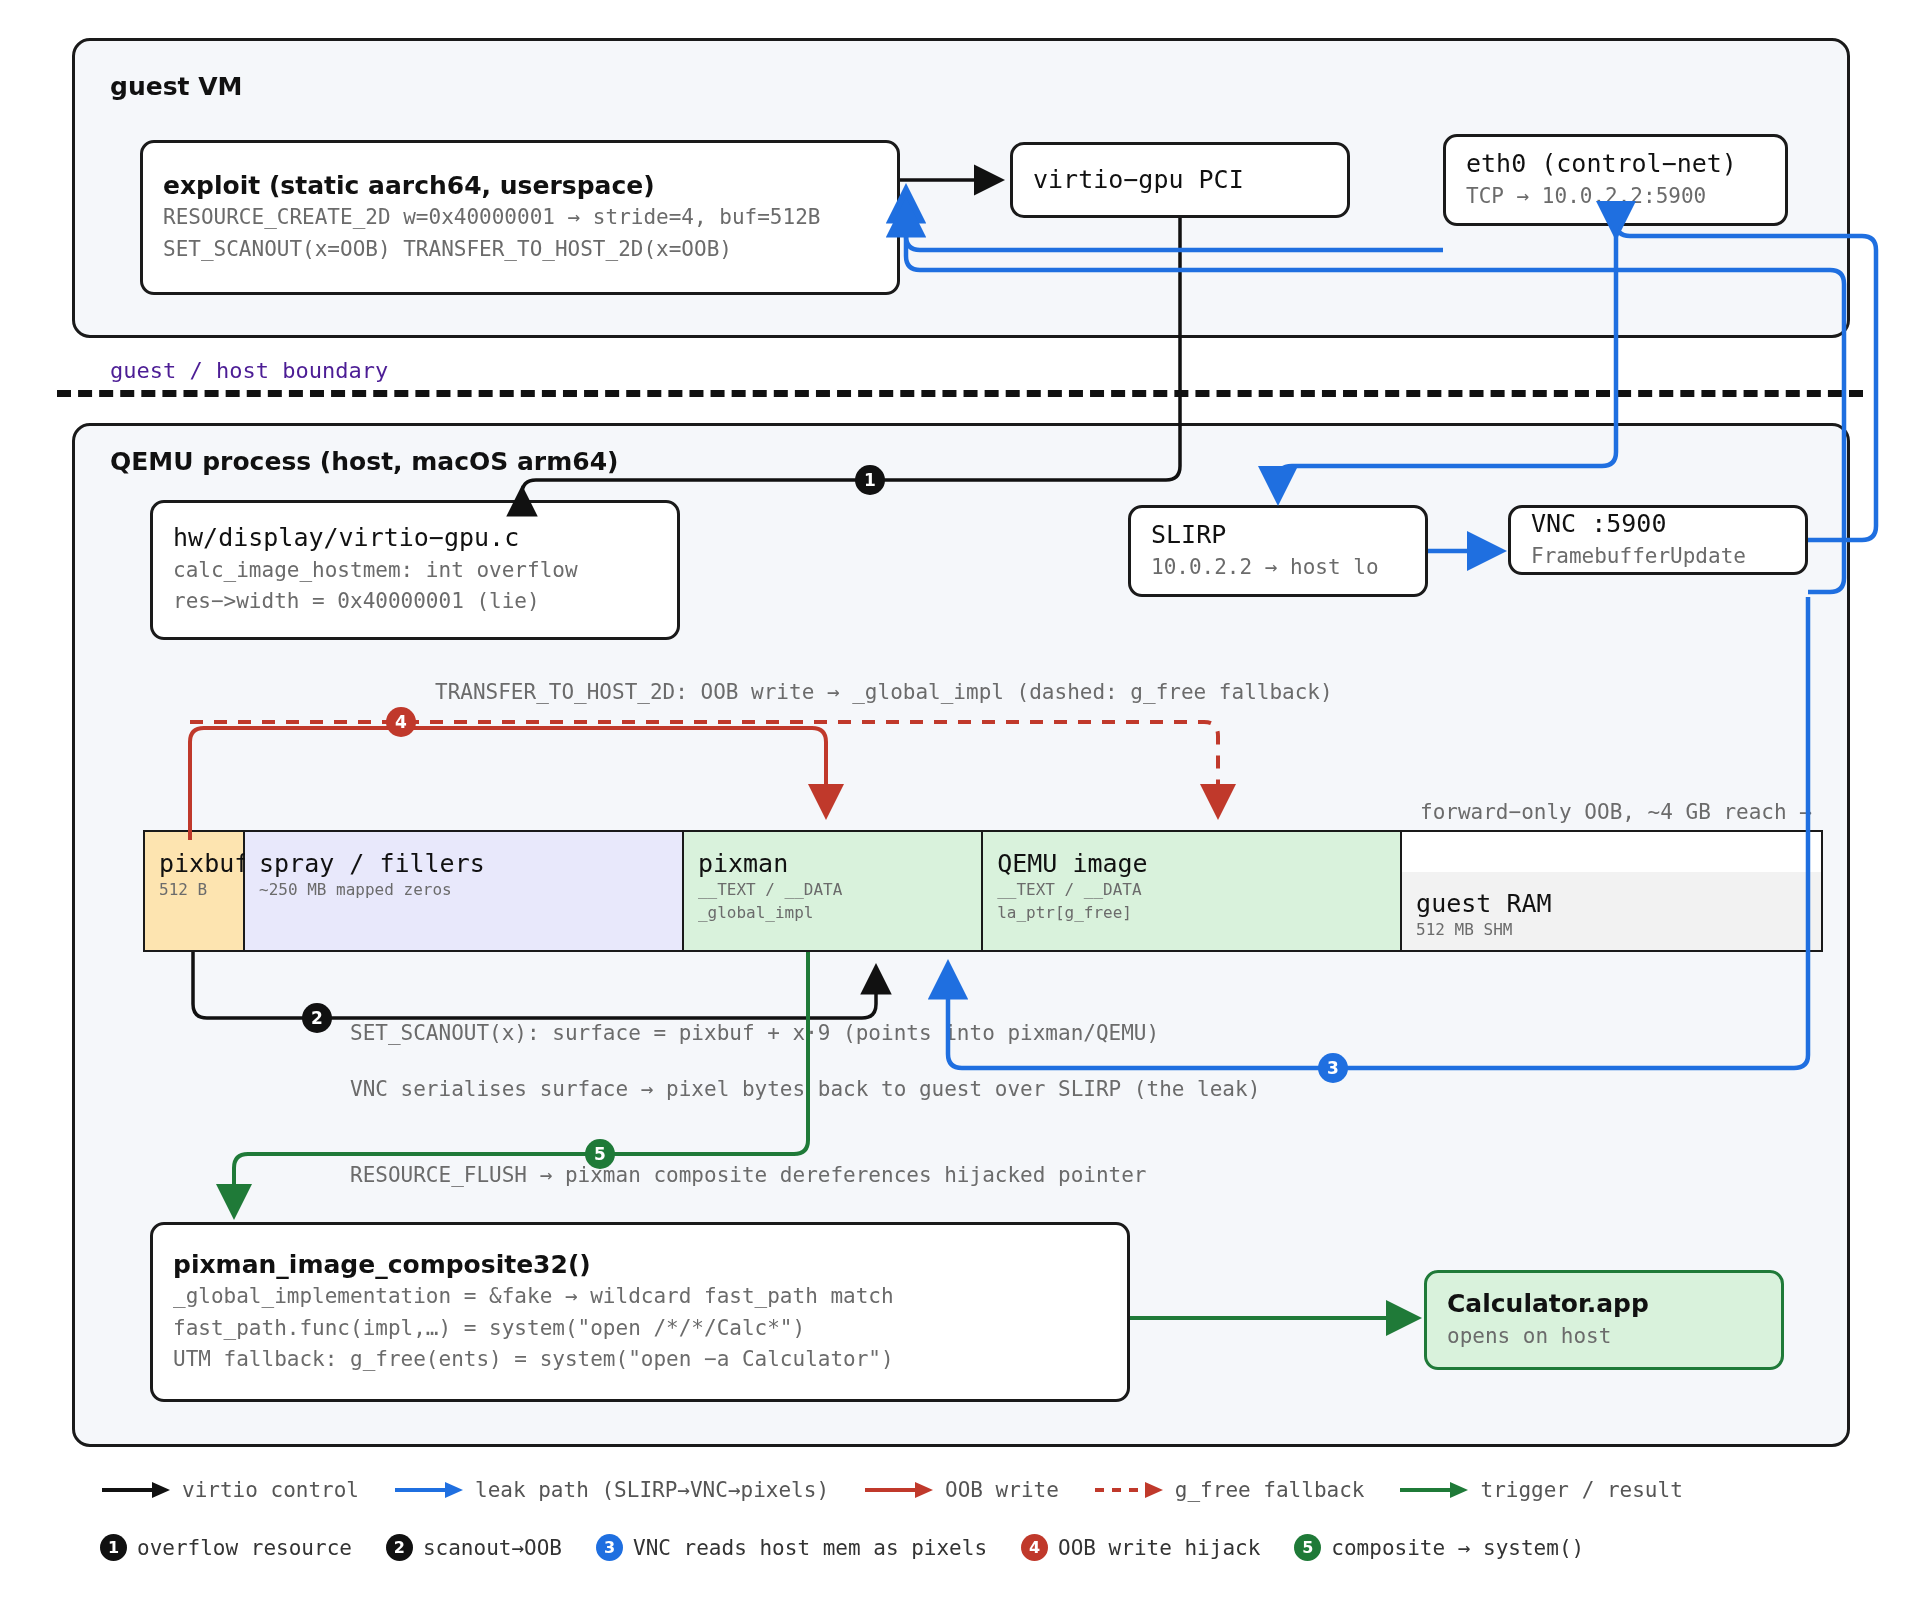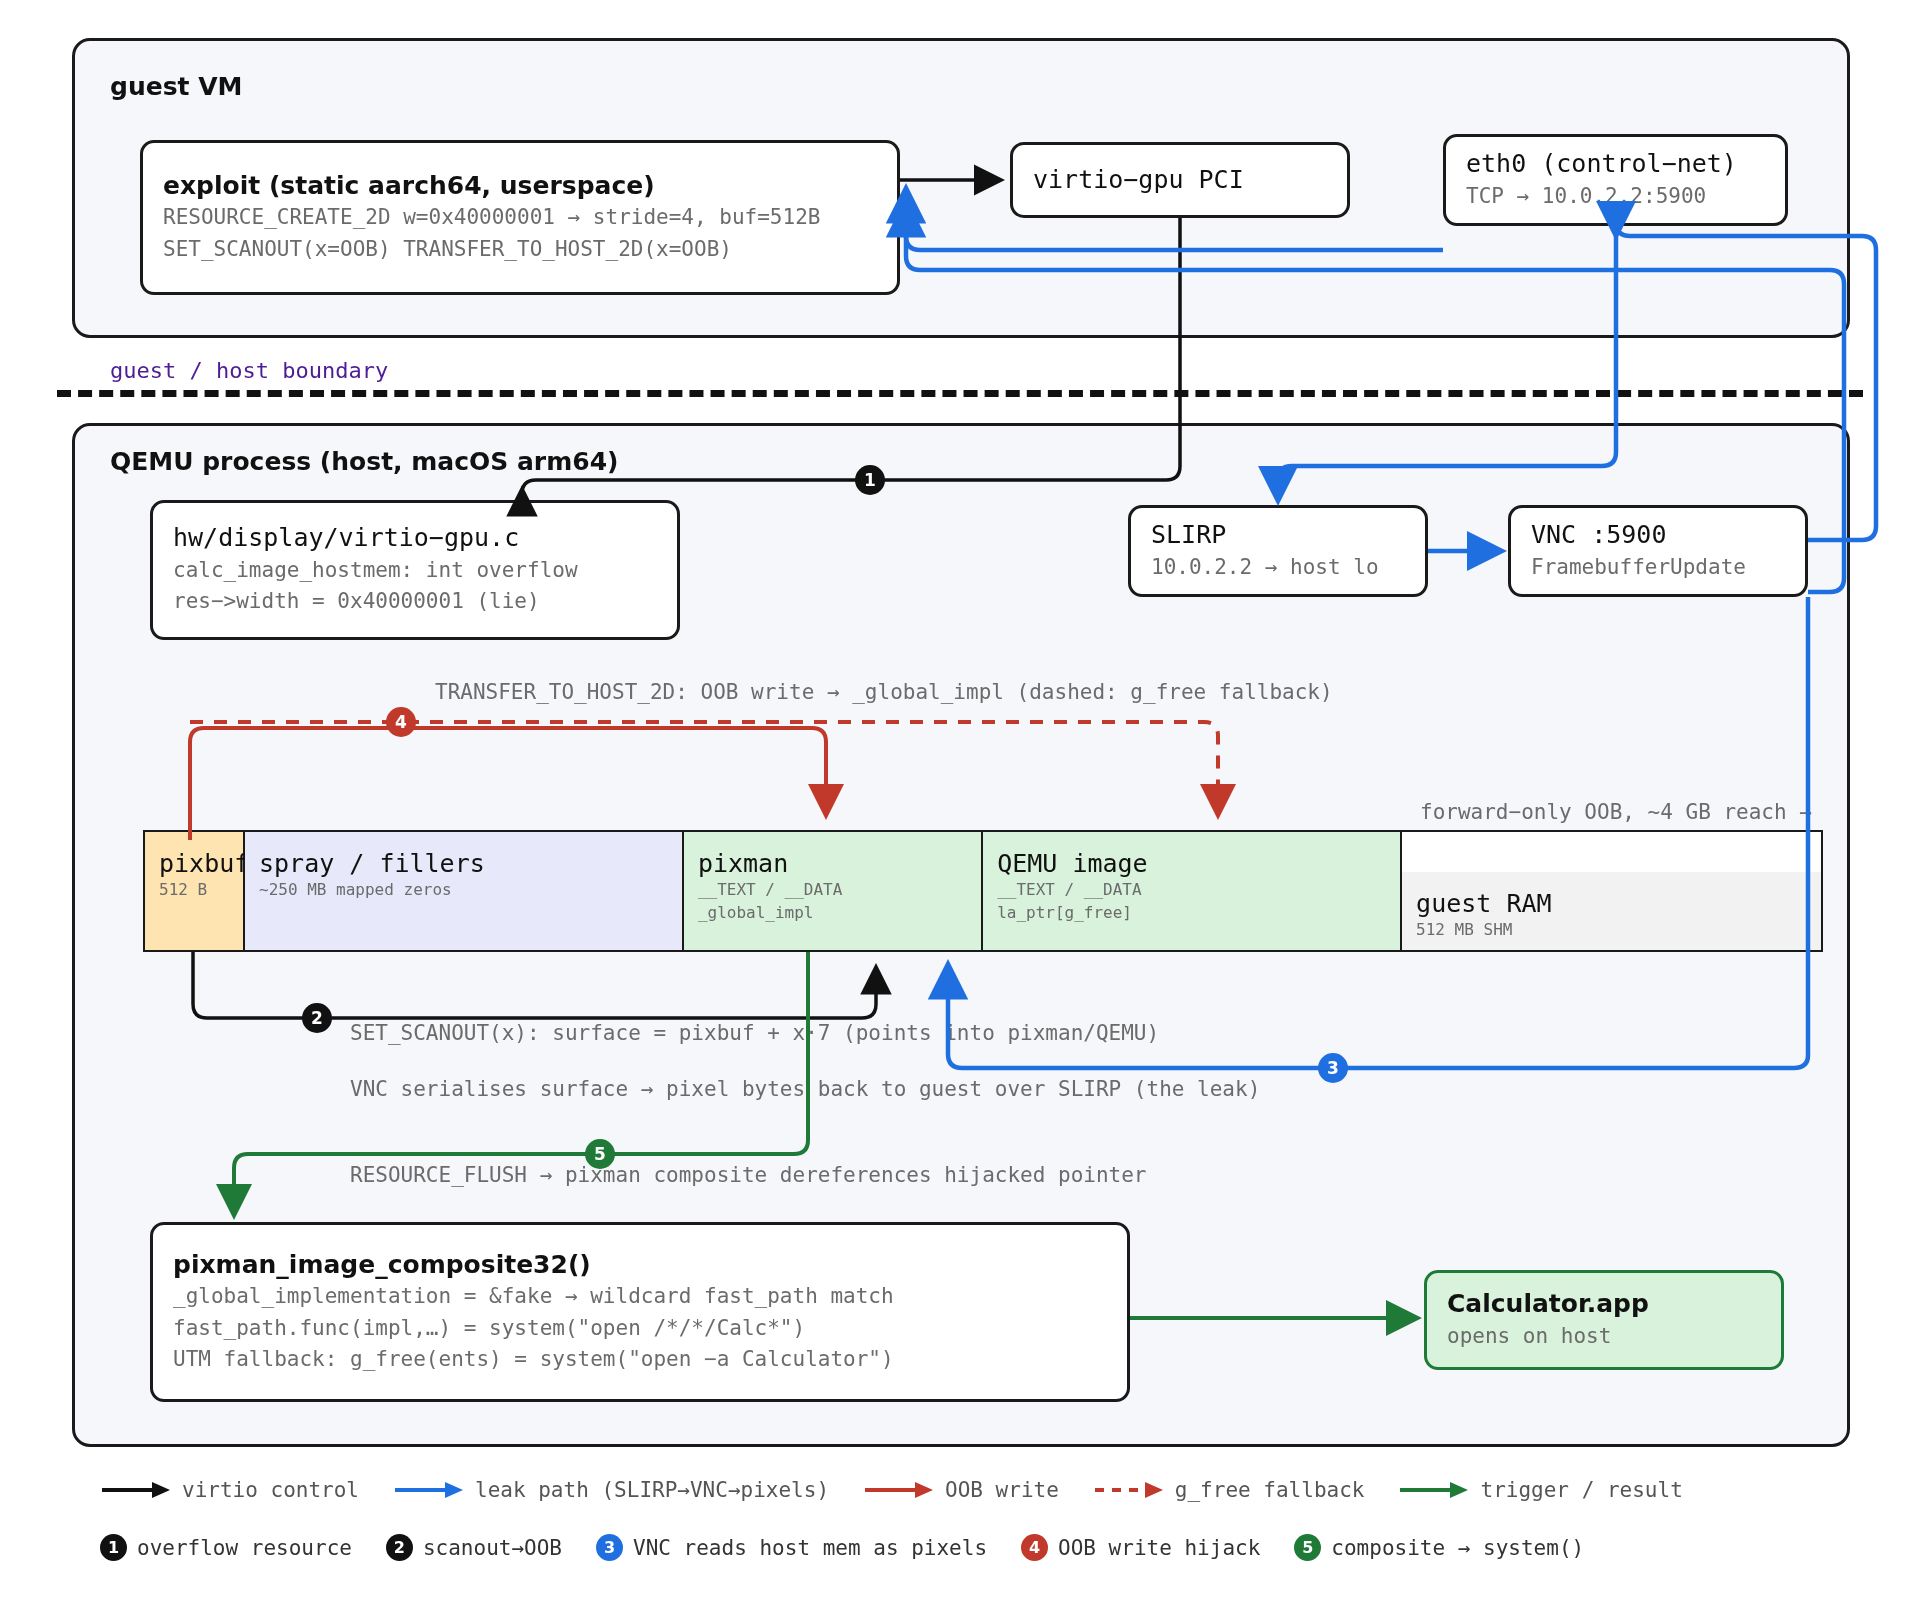--- a/index.html
+++ b/index.html
@@ -172,21 +172,21 @@
     <div class="t1">hw/display/virtio−gpu.c</div>
     <div class="sub">calc_image_hostmem: int overflow</div>
     <div class="sub">res−&gt;width = 0x40000001 (lie)</div>
   </div>
 
   <div class="node" style="left:1128px; top:505px; width:300px; height:92px;">
     <div class="t1">SLIRP</div>
     <div class="sub">10.0.2.2 → host lo</div>
   </div>
 
-  <div class="node" style="left:1508px; top:505px; width:300px; height:92px;">
+  <div class="node" style="left:1508px; top:505px; width:300px; height:70px;">
     <div class="t1">VNC :5900</div>
     <div class="sub">FramebufferUpdate</div>
   </div>
 
   <div class="ann" style="left:435px; top:680px;">TRANSFER_TO_HOST_2D: OOB write → _global_impl (dashed: g_free fallback)</div>
   <div class="ann" style="left:1420px; top:800px;">forward−only OOB, ~4 GB reach →</div>
 
   <div class="memstrip" style="left:143px; top:830px; width:1680px; height:122px;">
     <div class="memcell mem-orange" style="width:100px;">
       <div class="mt">pixbuf</div>
@@ -205,21 +205,21 @@
       <div class="mt">QEMU image</div>
       <div class="ms">__TEXT / __DATA</div>
       <div class="ms">la_ptr[g_free]</div>
     </div>
     <div class="memcell mem-grey" style="width:420px;">
       <div class="mt">guest RAM</div>
       <div class="ms">512 MB SHM</div>
     </div>
   </div>
 
-  <div class="ann" style="left:350px; top:1021px;">SET_SCANOUT(x): surface = pixbuf + x·7 (points into pixman/QEMU)</div>
+  <div class="ann" style="left:350px; top:1021px;">SET_SCANOUT(x): surface = pixbuf + x·9 (points into pixman/QEMU)</div>
   <div class="ann" style="left:350px; top:1077px;">VNC serialises surface → pixel bytes back to guest over SLIRP (the leak)</div>
   <div class="ann" style="left:350px; top:1163px;">RESOURCE_FLUSH → pixman composite dereferences hijacked pointer</div>
 
   <div class="node" style="left:150px; top:1222px; width:980px; height:180px;">
     <div class="t1 bold">pixman_image_composite32()</div>
     <div class="sub">_global_implementation = &amp;fake → wildcard fast_path match</div>
     <div class="sub">fast_path.func(impl,…) = system("open /*/*/Calc*")</div>
     <div class="sub">UTM fallback: g_free(ents) = system("open −a Calculator")</div>
   </div>
 

